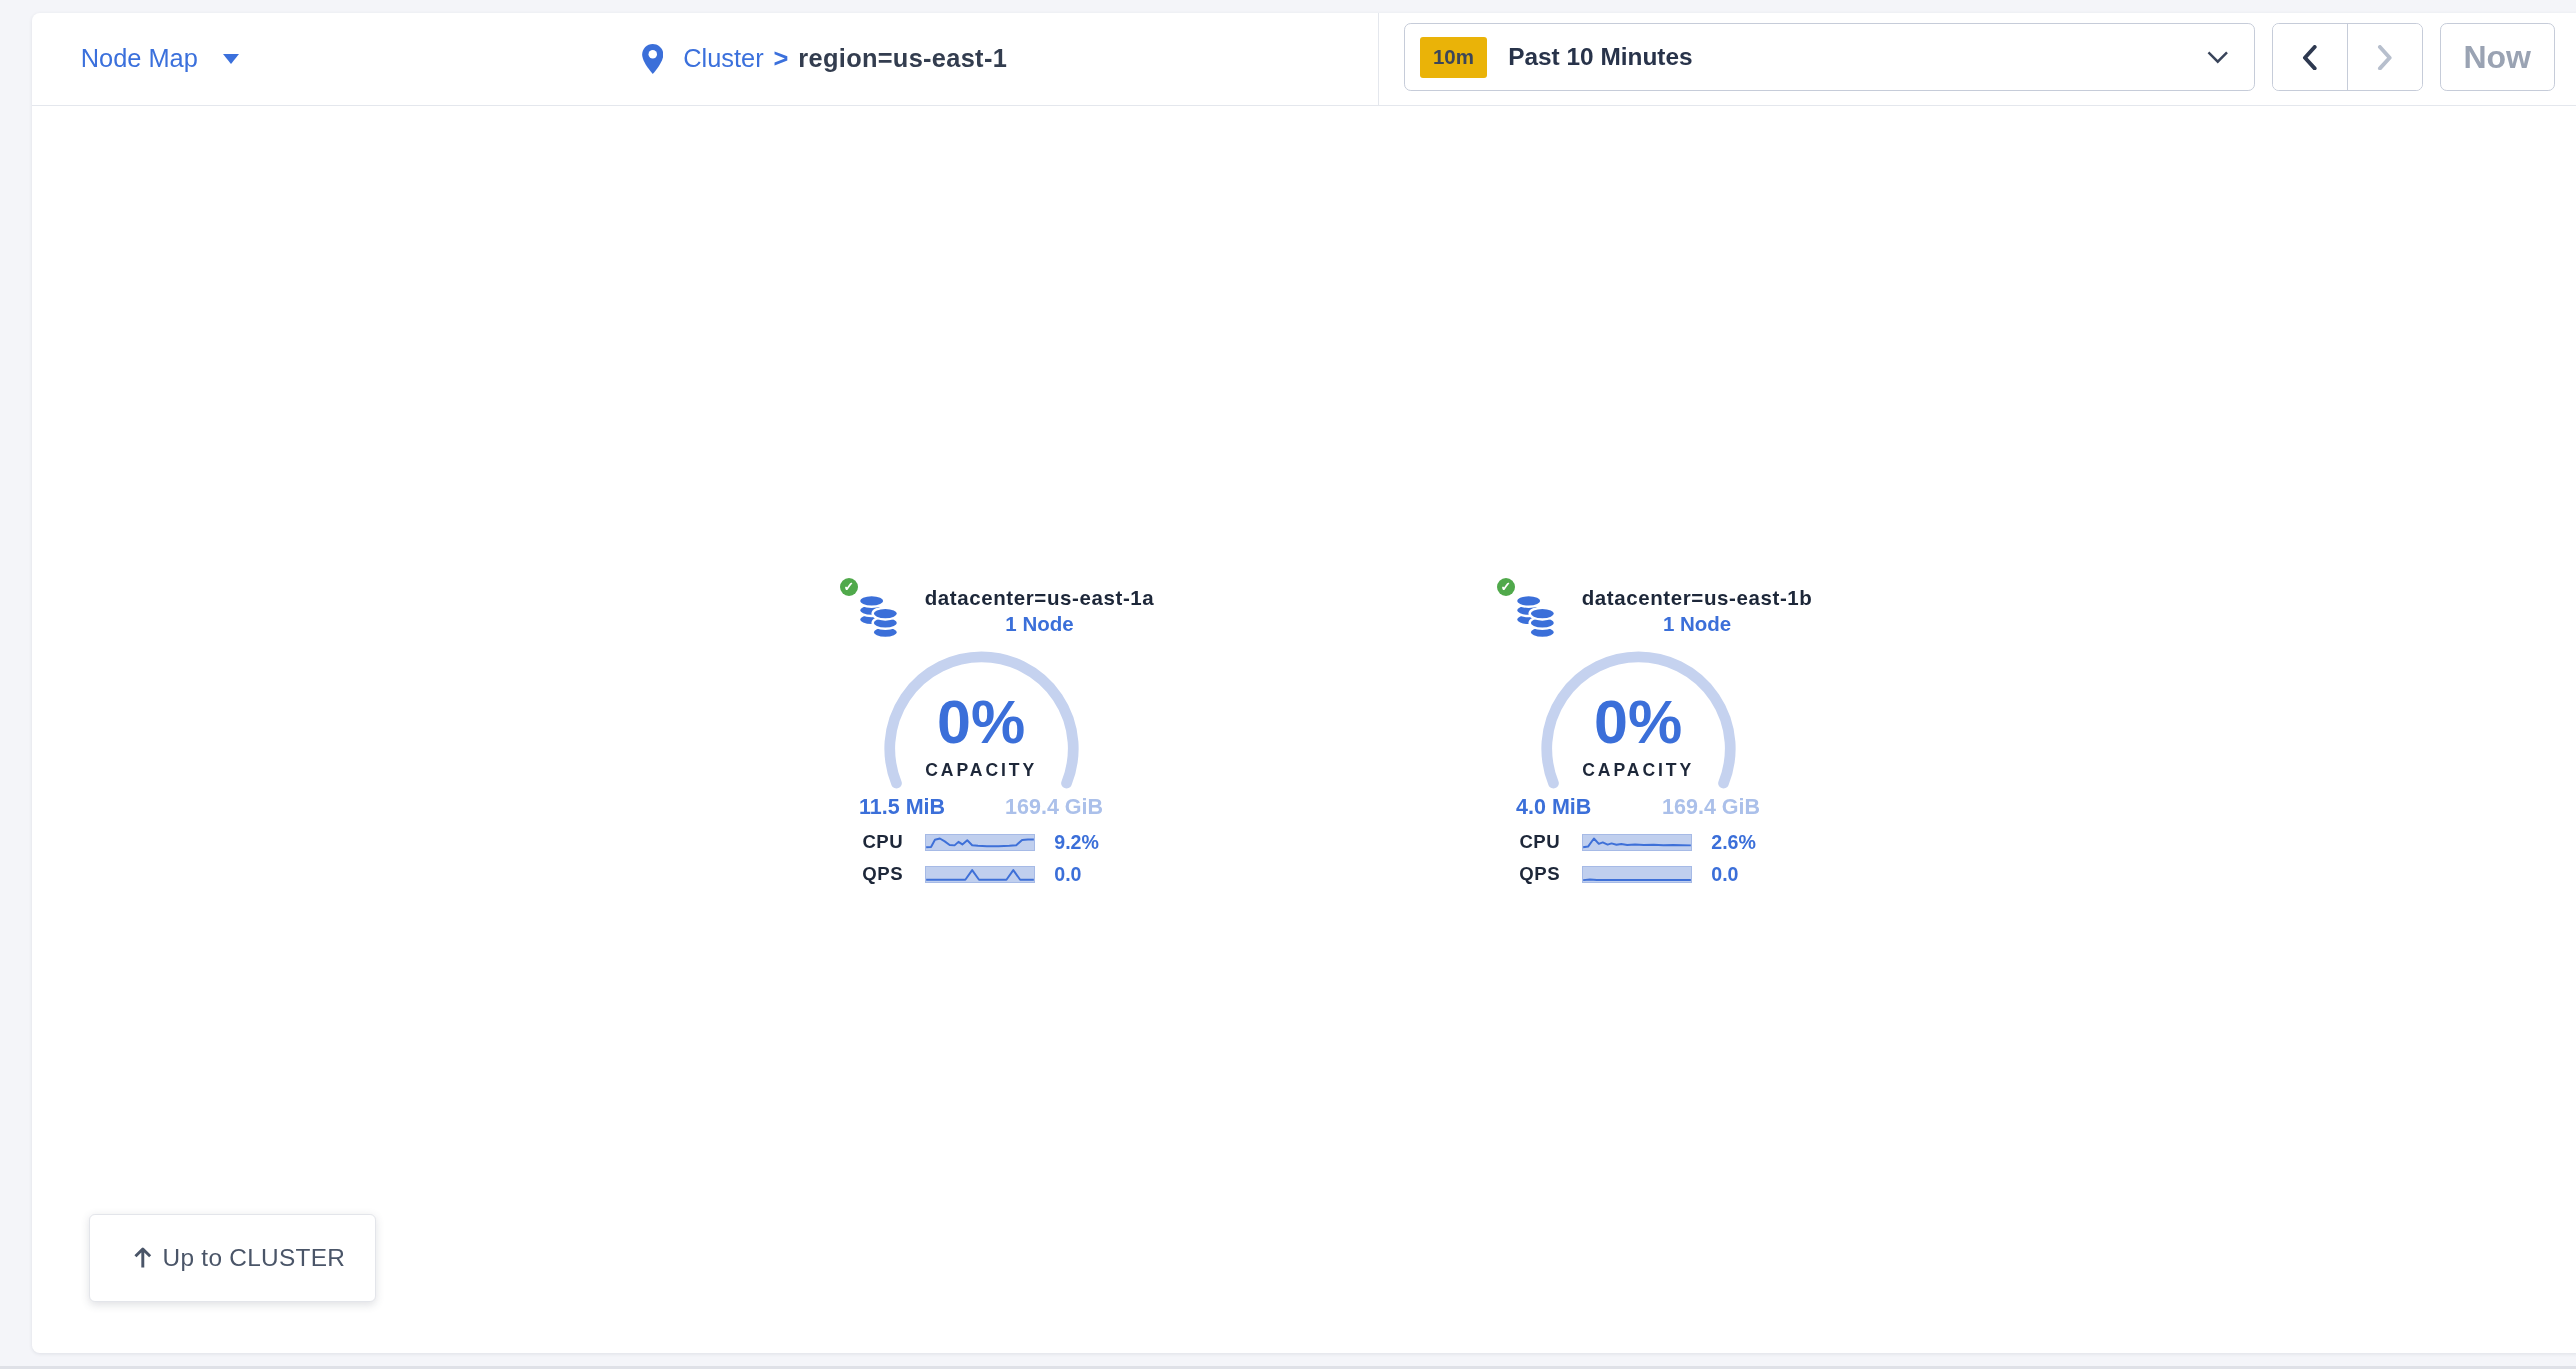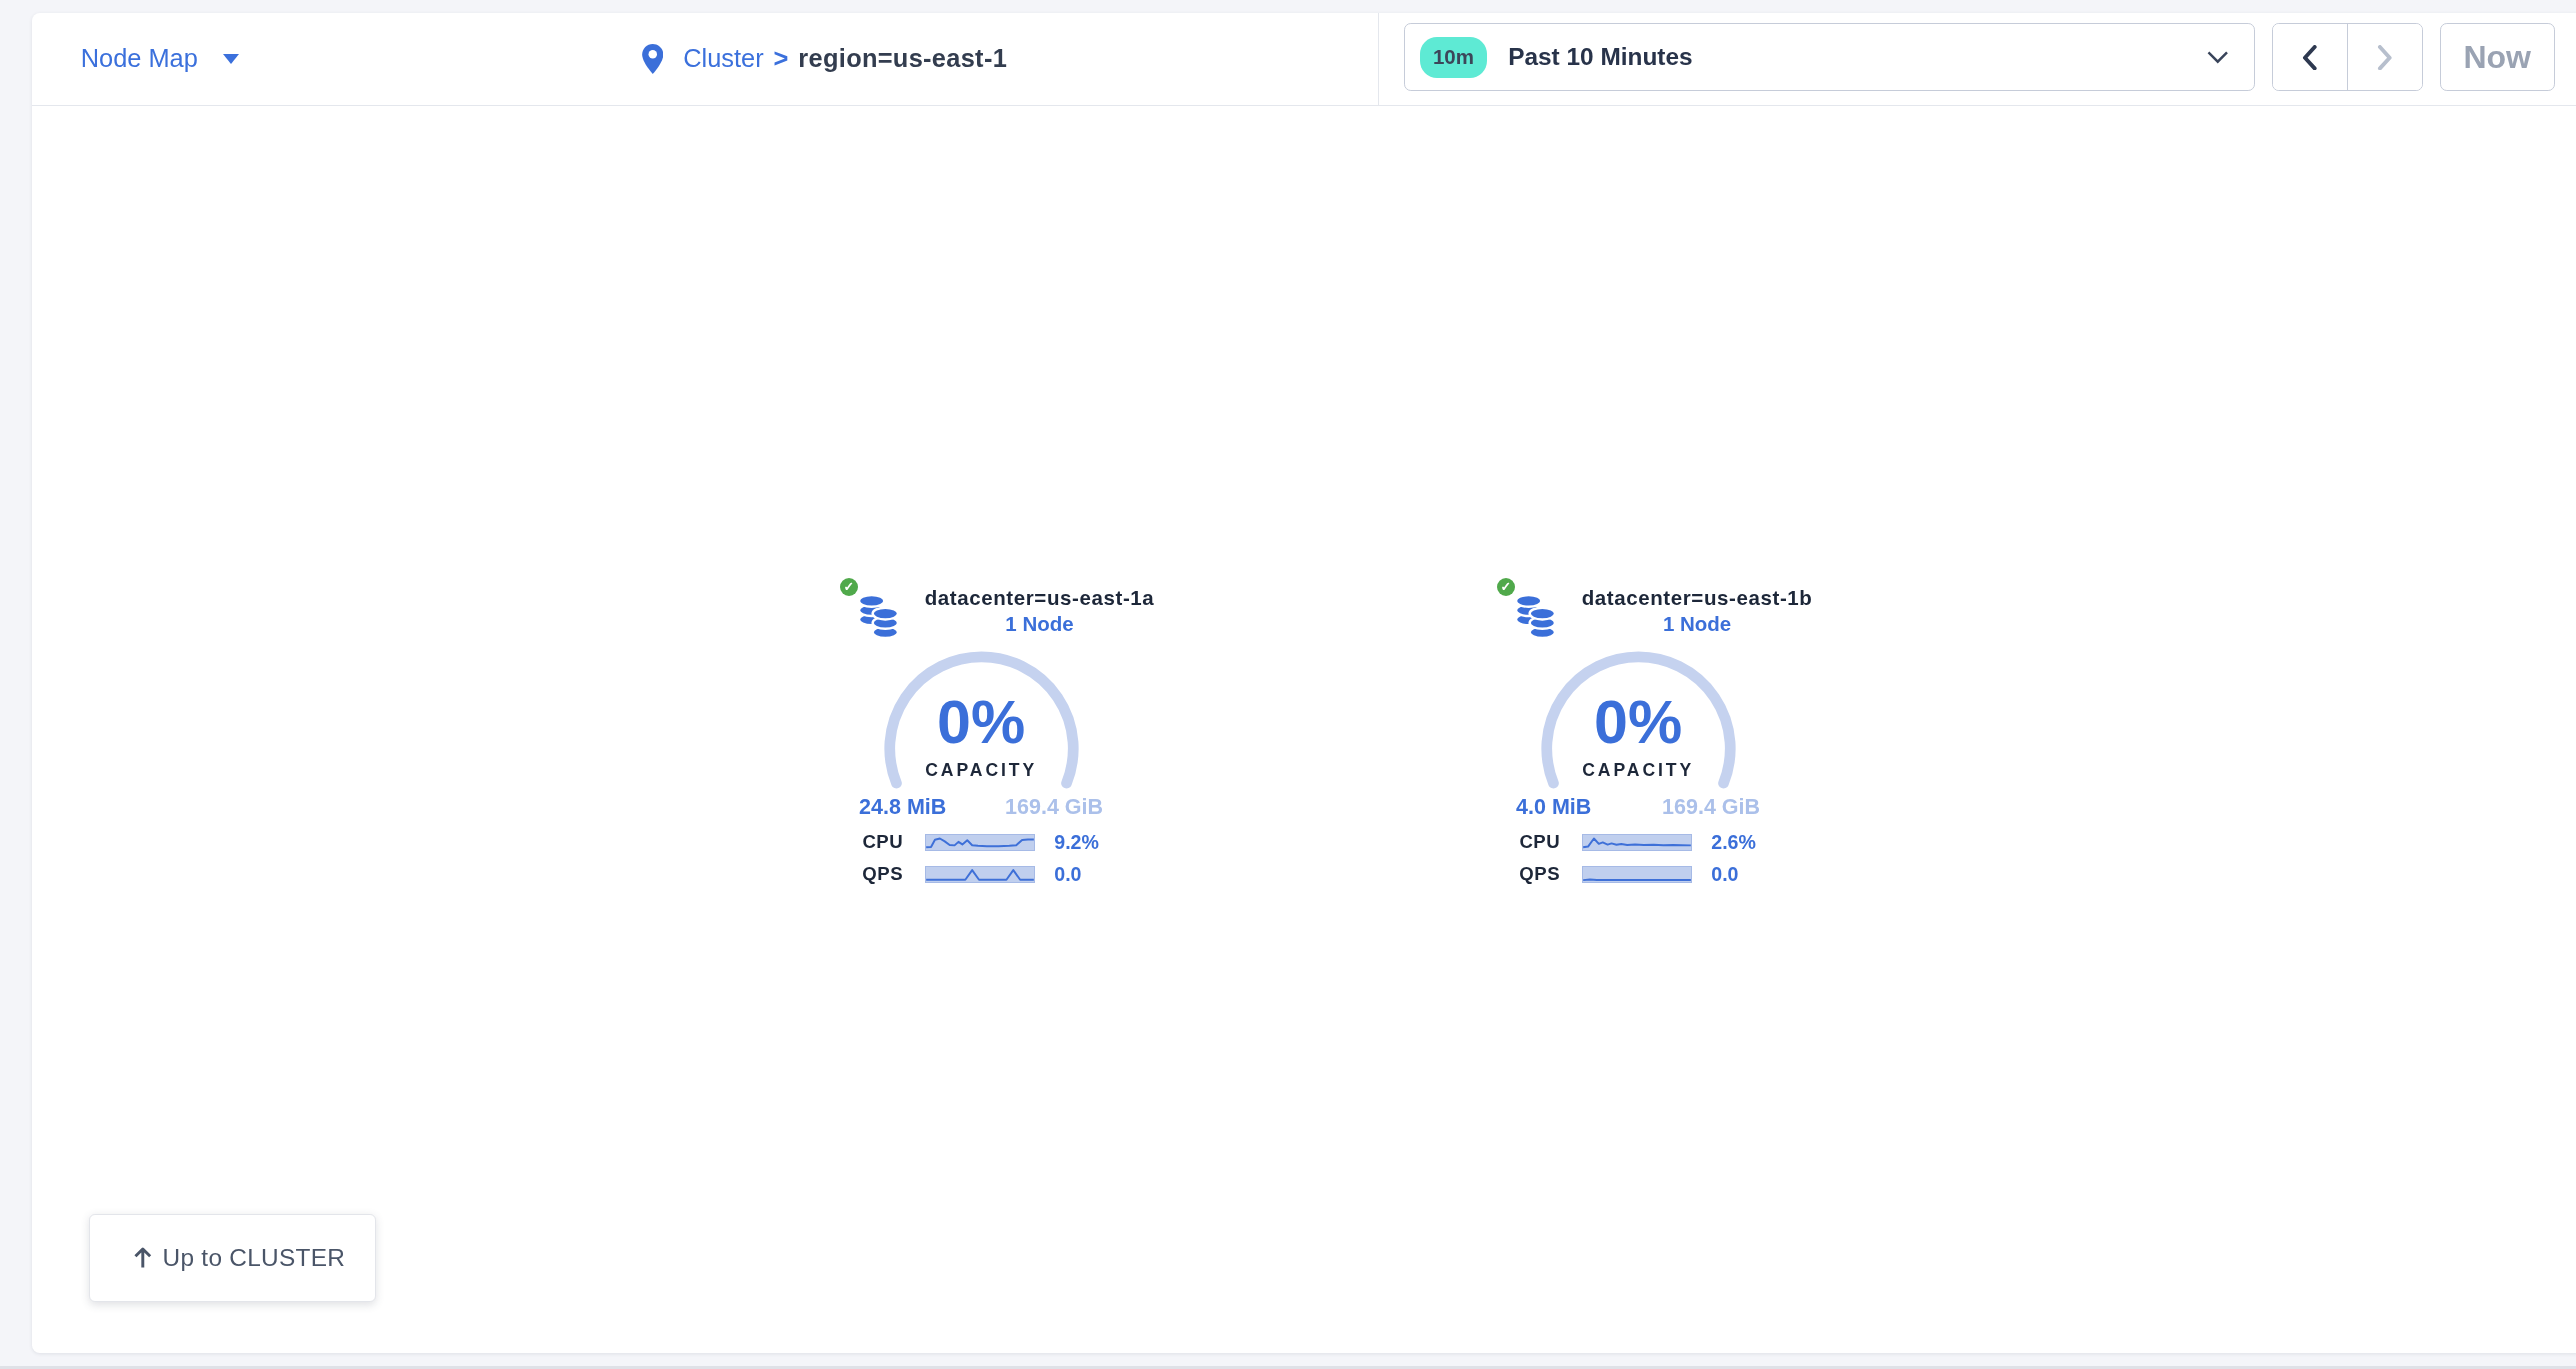--- a/index.html
+++ b/index.html
@@ -22,22 +22,22 @@
   .caret-down{width:0;height:0;border-left:8.8px solid transparent;border-right:8.8px solid transparent;
     border-top:10.8px solid var(--link-blue);}
   .breadcrumb{position:absolute;left:610px;top:0;bottom:0;display:flex;align-items:center;
     gap:20px;font-size:25.4px;}
   .crumb-root{color:var(--link-blue);cursor:pointer;}
   .crumb-sep{color:var(--link-blue);font-weight:600;margin:0 2.9px;}
   .crumb-current{color:#333d4f;font-weight:700;letter-spacing:0.3px;}
   .topbar-divider{position:absolute;left:1346px;top:0;bottom:0;width:1px;background:var(--hairline);}
   .time-selector{position:absolute;left:1372px;top:10.8px;width:851px;height:68px;box-sizing:border-box;
     border:1px solid var(--border);border-radius:6.8px;background:#fff;display:flex;align-items:center;cursor:pointer;}
-  .time-badge{margin-left:15.6px;background:#5eead4;color:#3c4659;font-size:20.5px;font-weight:700;
-    padding:8.8px 12.7px;border-radius:17px;}
+  .time-badge{margin-left:15.6px;background:#eab308;color:#3c4659;font-size:20.5px;font-weight:700;
+    padding:8.8px 12.7px;border-radius:3px;}
   .time-label{margin-left:21.5px;font-size:24.4px;font-weight:600;color:#28334a;text-align:center;}
   .chevron-down{margin-left:auto;margin-right:25.4px;display:flex;}
   .nav-arrows{position:absolute;left:2240px;top:10.8px;width:151px;height:68px;box-sizing:border-box;
     border:1px solid var(--border);border-radius:6.8px;background:#fff;display:flex;overflow:hidden;}
   .arrow-btn{flex:1;display:flex;align-items:center;justify-content:center;background:#fff;
     border:none;padding:0;cursor:pointer;}
   .arrow-btn + .arrow-btn{border-left:1px solid var(--border);}
   .now-btn{position:absolute;left:2408px;top:10.8px;width:115px;height:68px;box-sizing:border-box;
     border:1px solid var(--border);border-radius:6.8px;background:#fff;font-size:32px;font-weight:700;
     color:var(--muted);font-family:"Liberation Sans",sans-serif;cursor:default;}
@@ -156,21 +156,21 @@
     <div class="loc-titles">
       <div class="loc-title">datacenter=us-east-1a</div>
       <div class="loc-subtitle">1 Node</div>
     </div>
     <svg class="gauge-arc" viewBox="-105 -105 210 150">
       <path d="M -87.1 35.2 A 94 94 0 1 1 87.1 35.2"></path>
     </svg>
     <div class="gauge-pct">0%</div>
     <div class="gauge-label">CAPACITY</div>
     <div class="cap-row">
-      <span class="cap-used">24.8 MiB</span>
+      <span class="cap-used">11.5 MiB</span>
       <span class="cap-total">169.4 GiB</span>
     </div>
     <div class="metric-row mr-0">
       <span class="metric-label">CPU</span>
       <svg class="sparkline" viewBox="0 0 110 15">
               <polyline points="0,12.5 5,12.2 9,4.8 14,3.6 19,6.5 24,10.2 29,10.6 33,7 37,9.6 42,5.4 47,10.4 53,11 62,11.4 74,11.4 85,11 92,10.4 98,5.2 104,4.6 110,4.6"></polyline>
             </svg>
       <span class="metric-value">9.2%</span>
     </div>
     <div class="metric-row mr-1">

